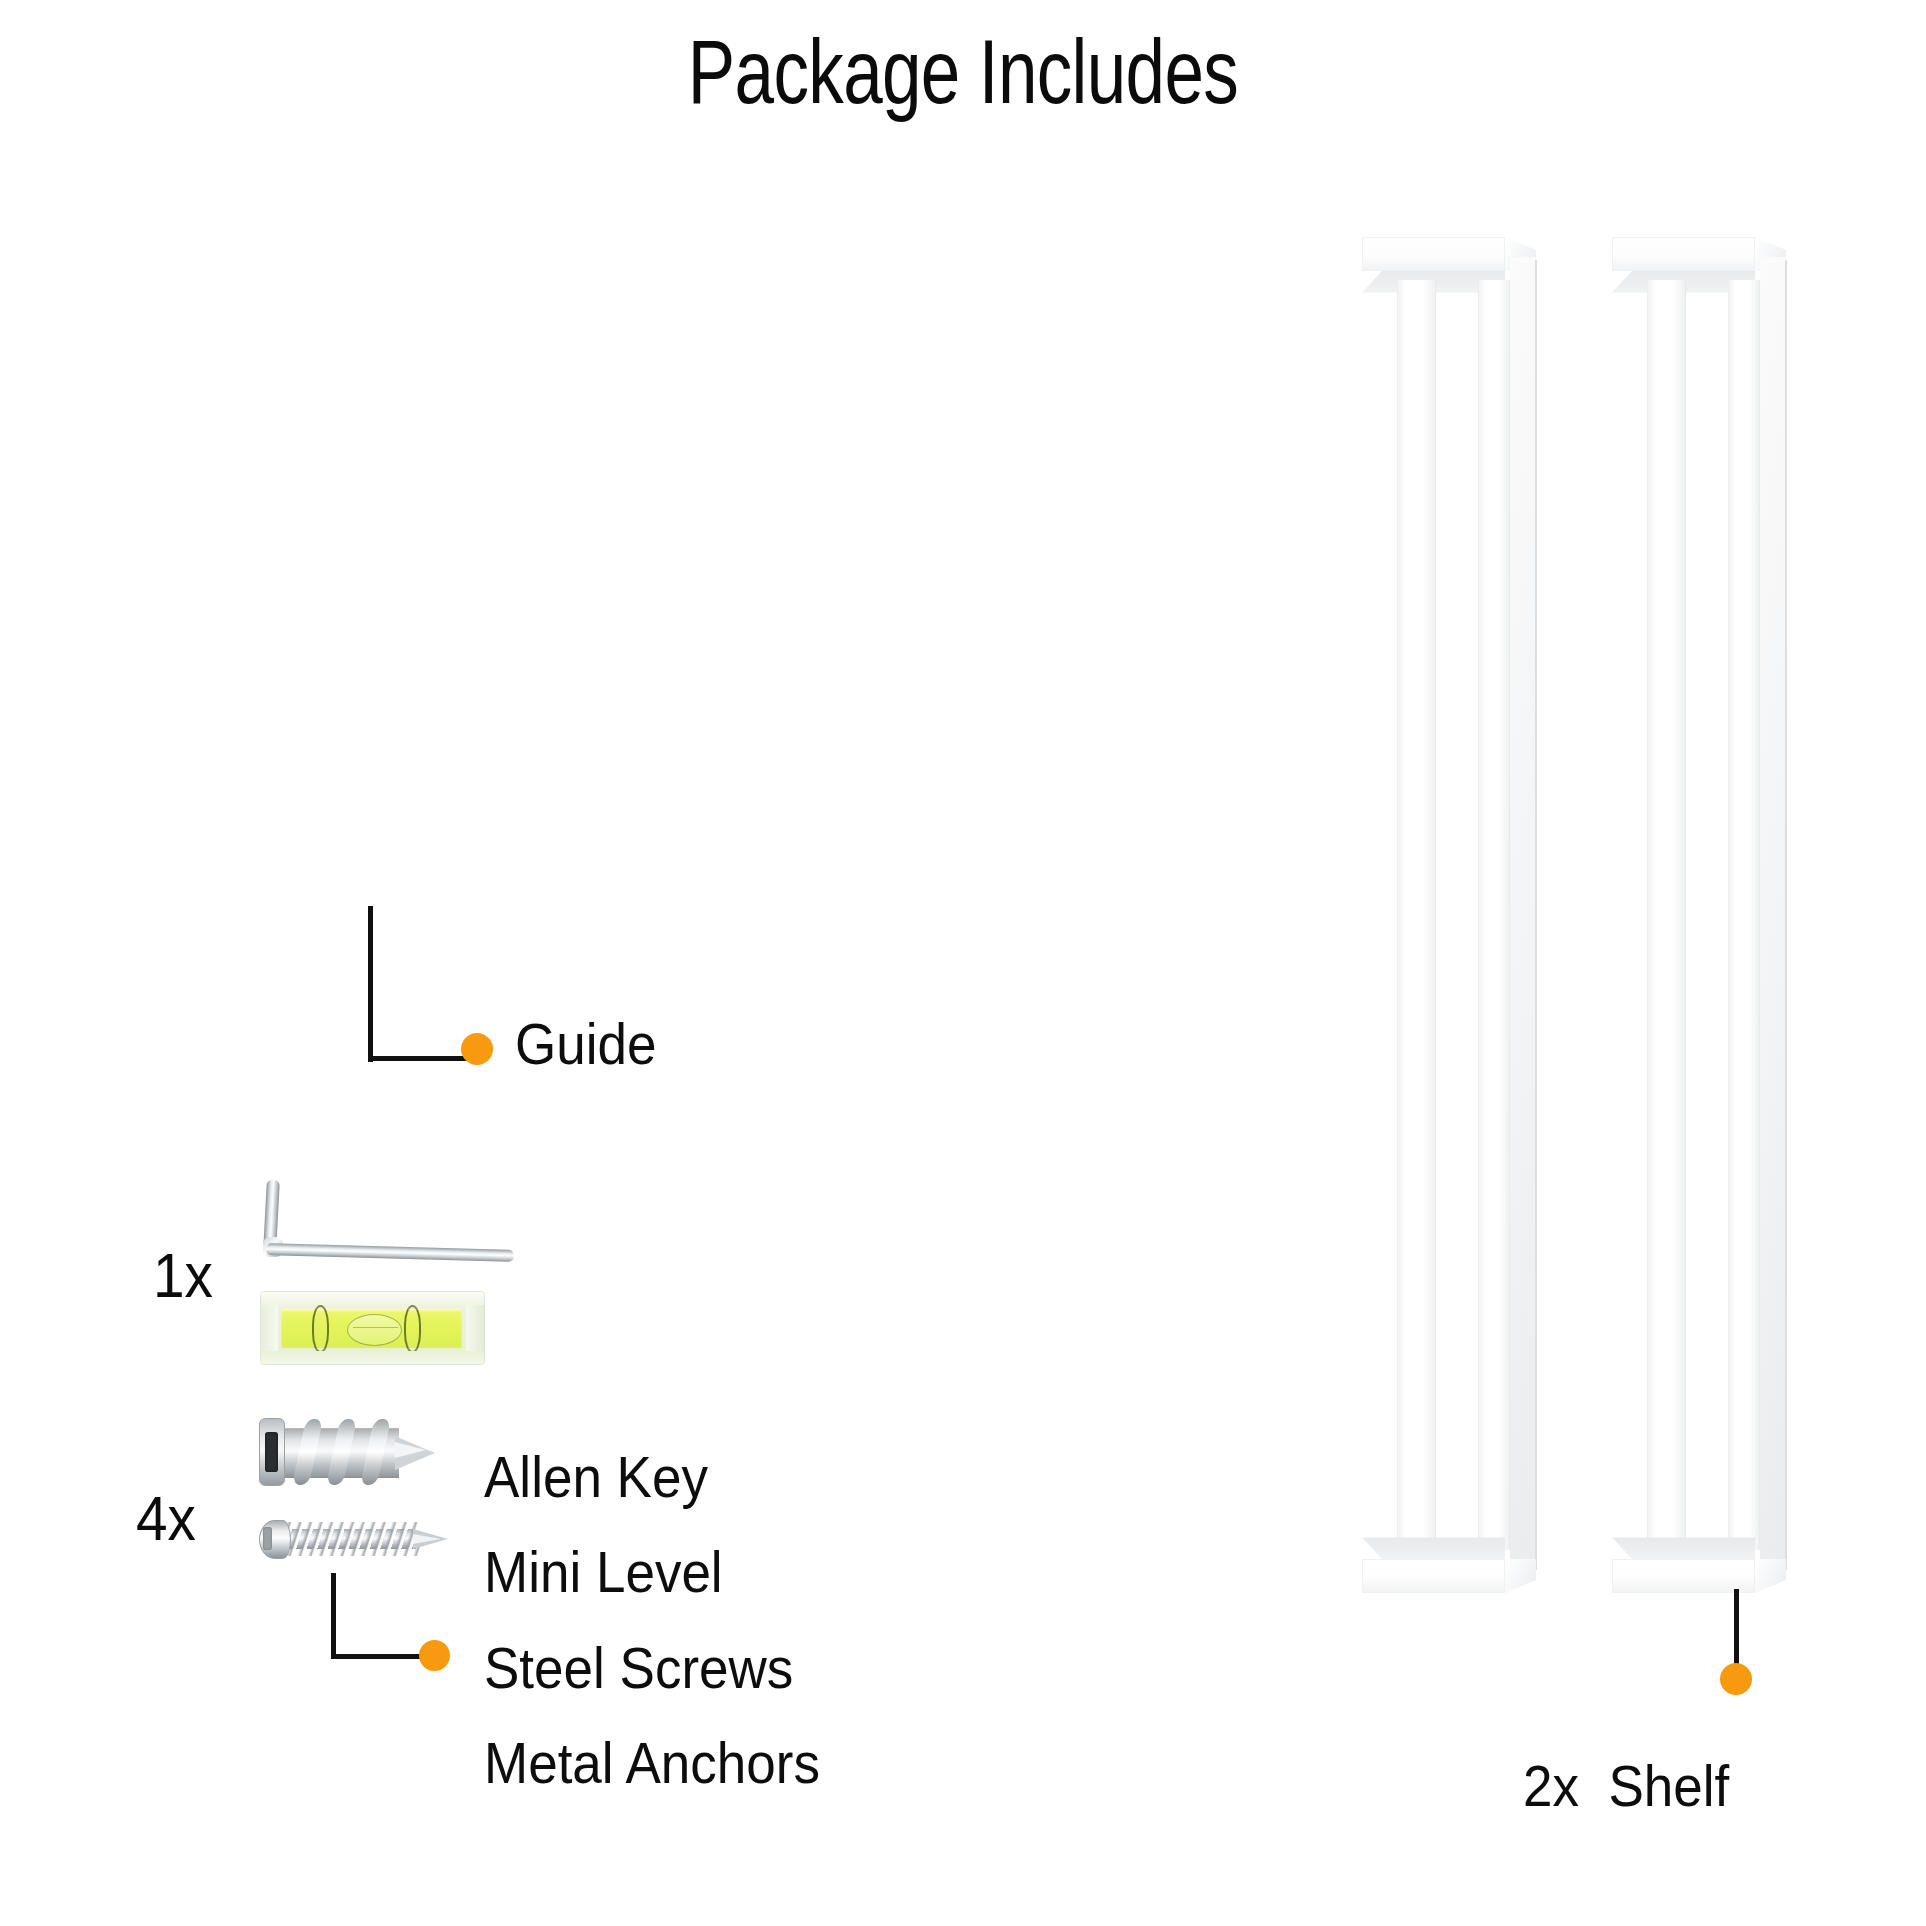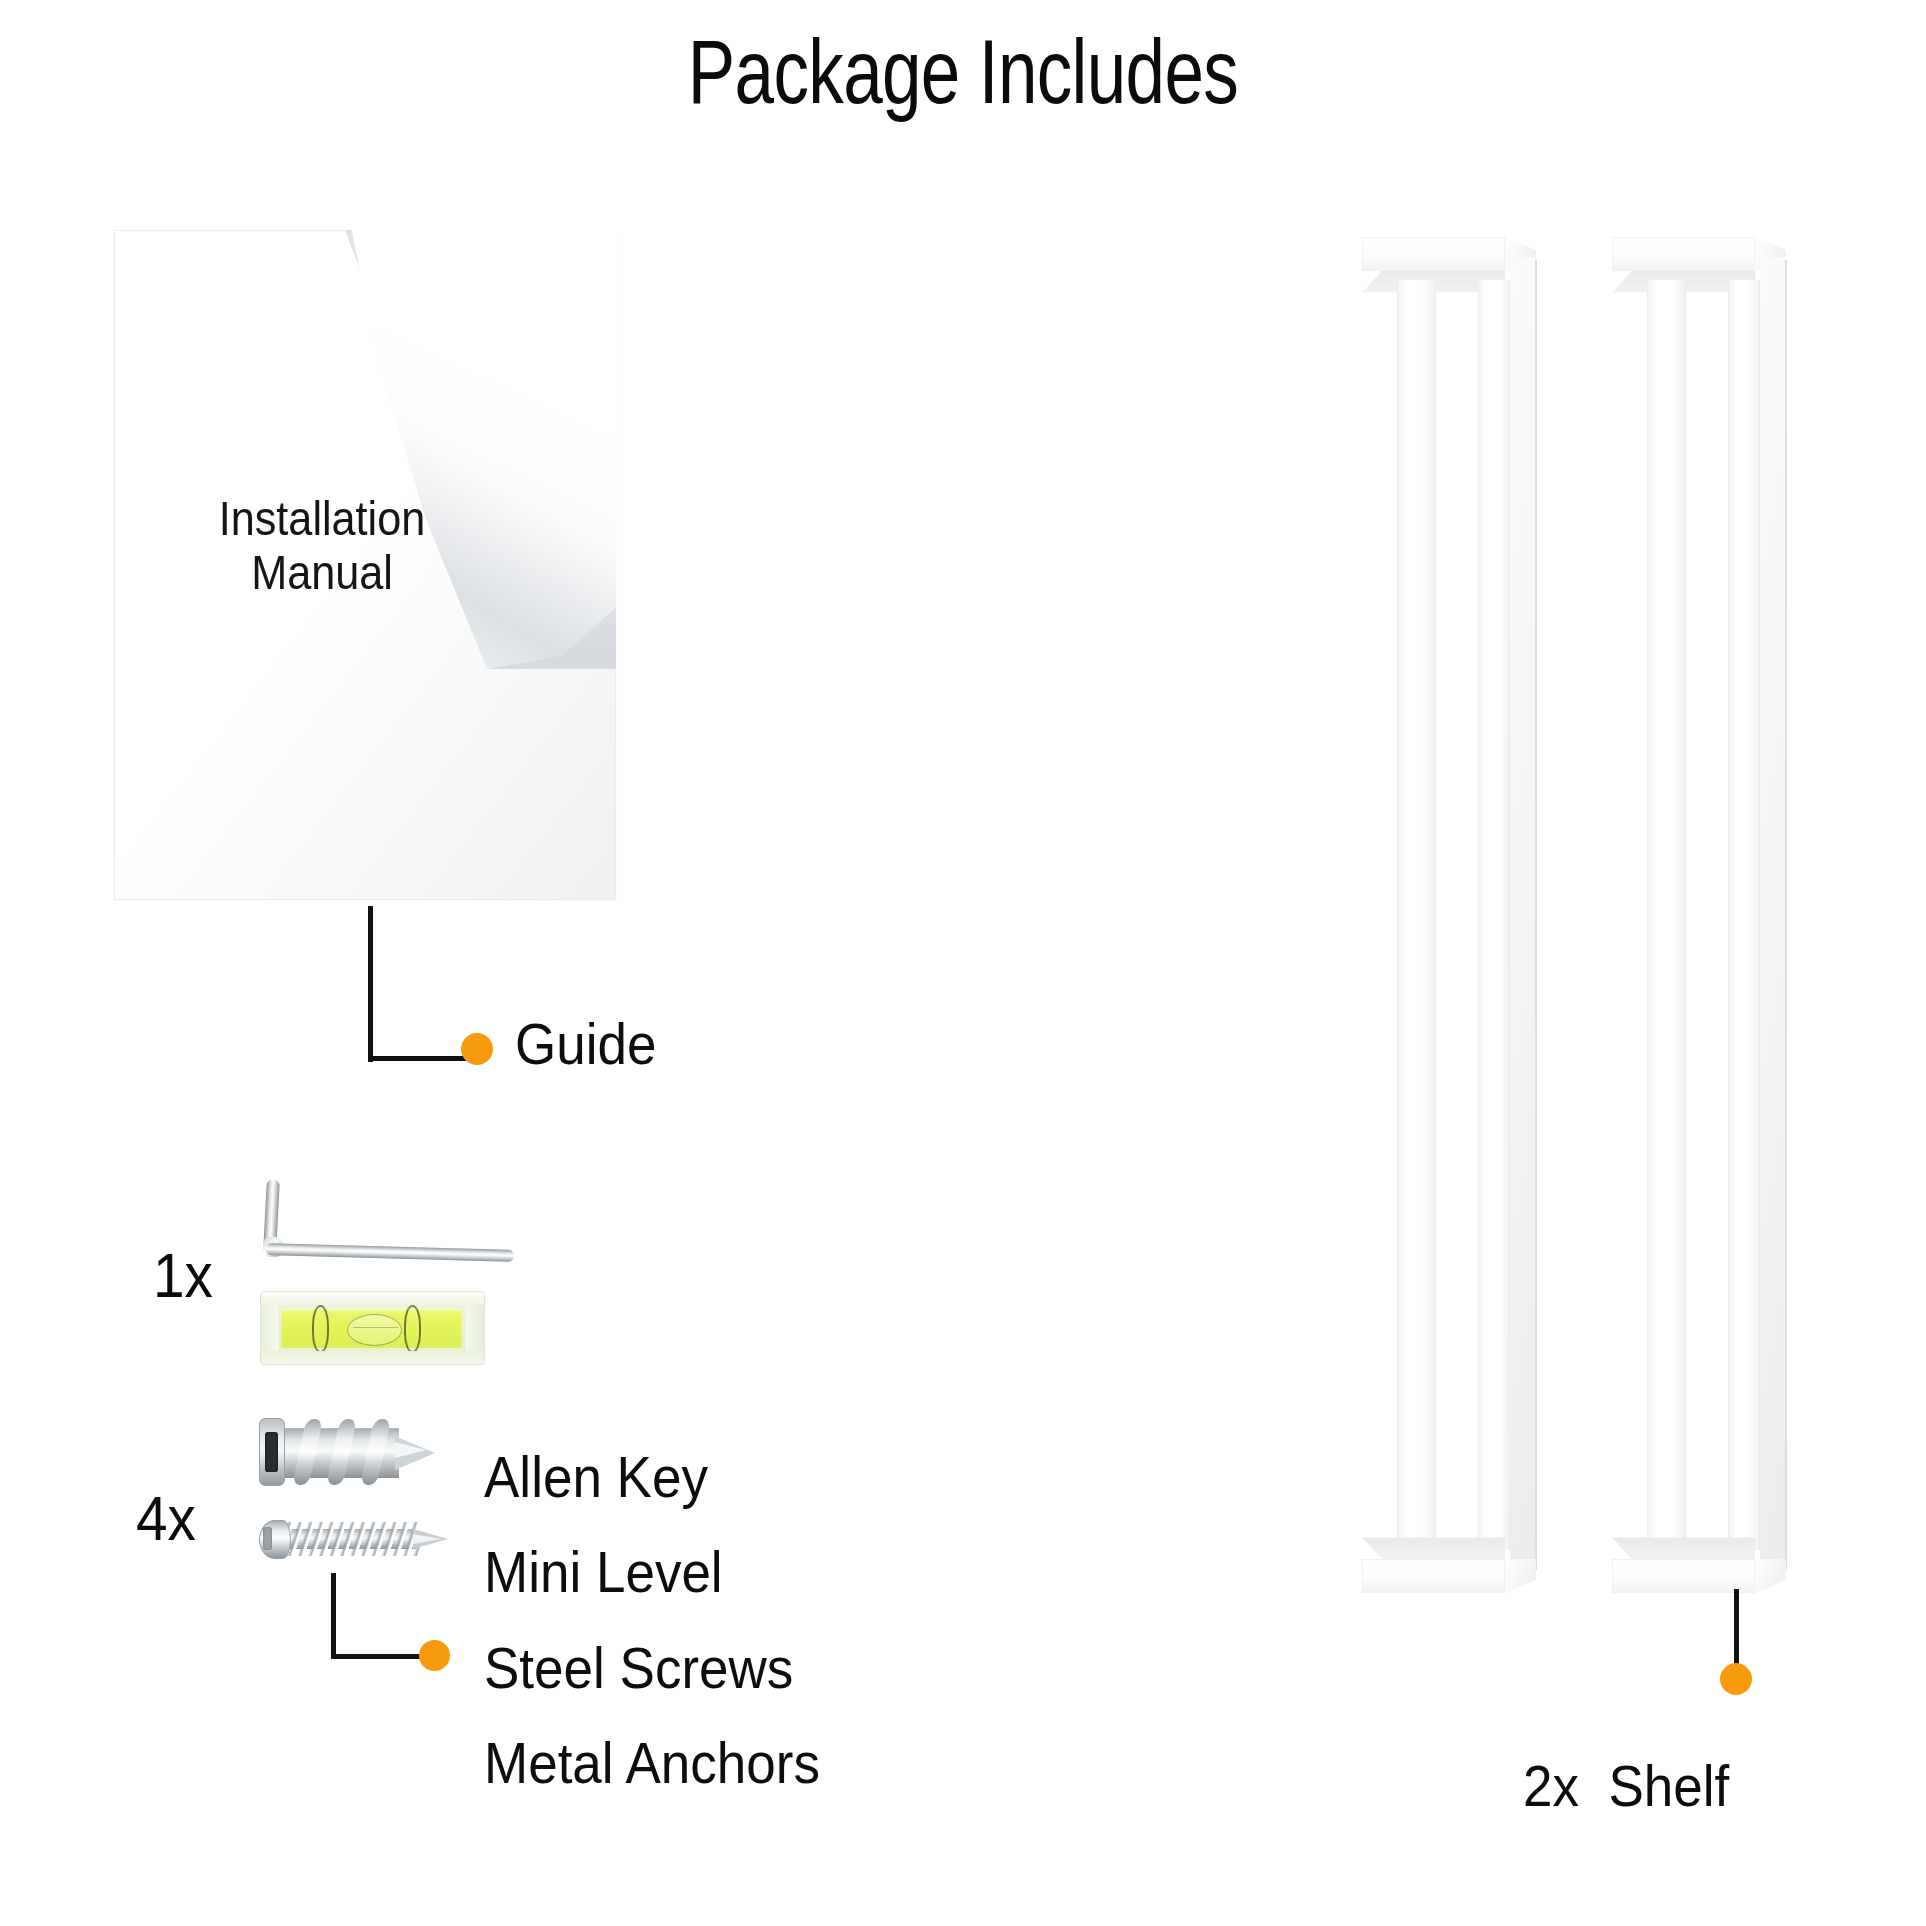--- a/index.html
+++ b/index.html
@@ -506,32 +506,20 @@
     background: #dcdee0;
   }
 </style>
 </head>
 <body>
 
 <div id="stage">
 
   <div id="page-title">Package Includes</div>
 
-  <div id="manual-group">
-    <div class="paper-sheet"></div>
-    <div class="manual-title">
-      <span>Installation</span><br>
-      <span>Manual</span>
-    </div>
-    <div class="peel-wrap">
-      <div class="peel-back"></div>
-      <div class="peel-curl"></div>
-      <div class="peel-edge"></div>
-    </div>
-  </div>
 
   <div class="leader-l" style="left:368px; top:906px; width:185px; height:156px;">
     <div class="seg-v" style="height:156px;"></div>
     <div class="seg-h" style="top:150px; width:102px;"></div>
   </div>
   <div class="dot" style="left:461px; top:1033px; width:32px; height:32px;"></div>
   <div class="callout-text" style="left:515px; top:1016px;">Guide</div>
 
   <div class="qty" style="left:153px; top:1244px;">1x</div>
 

